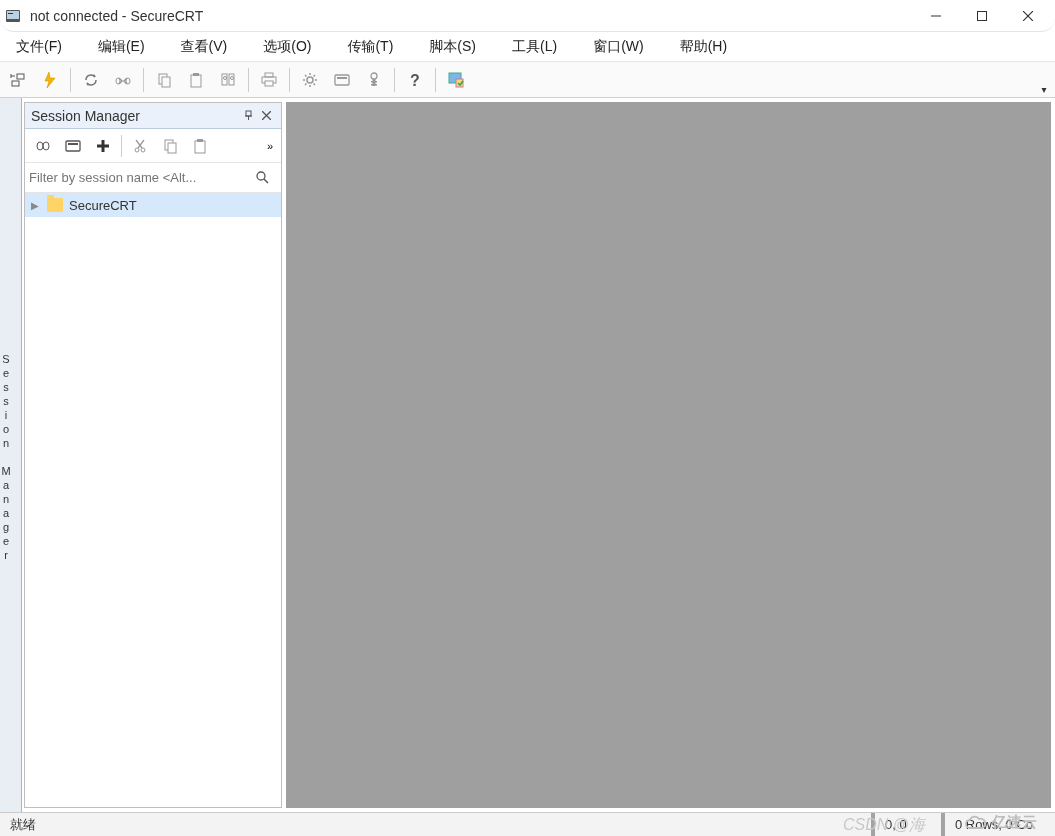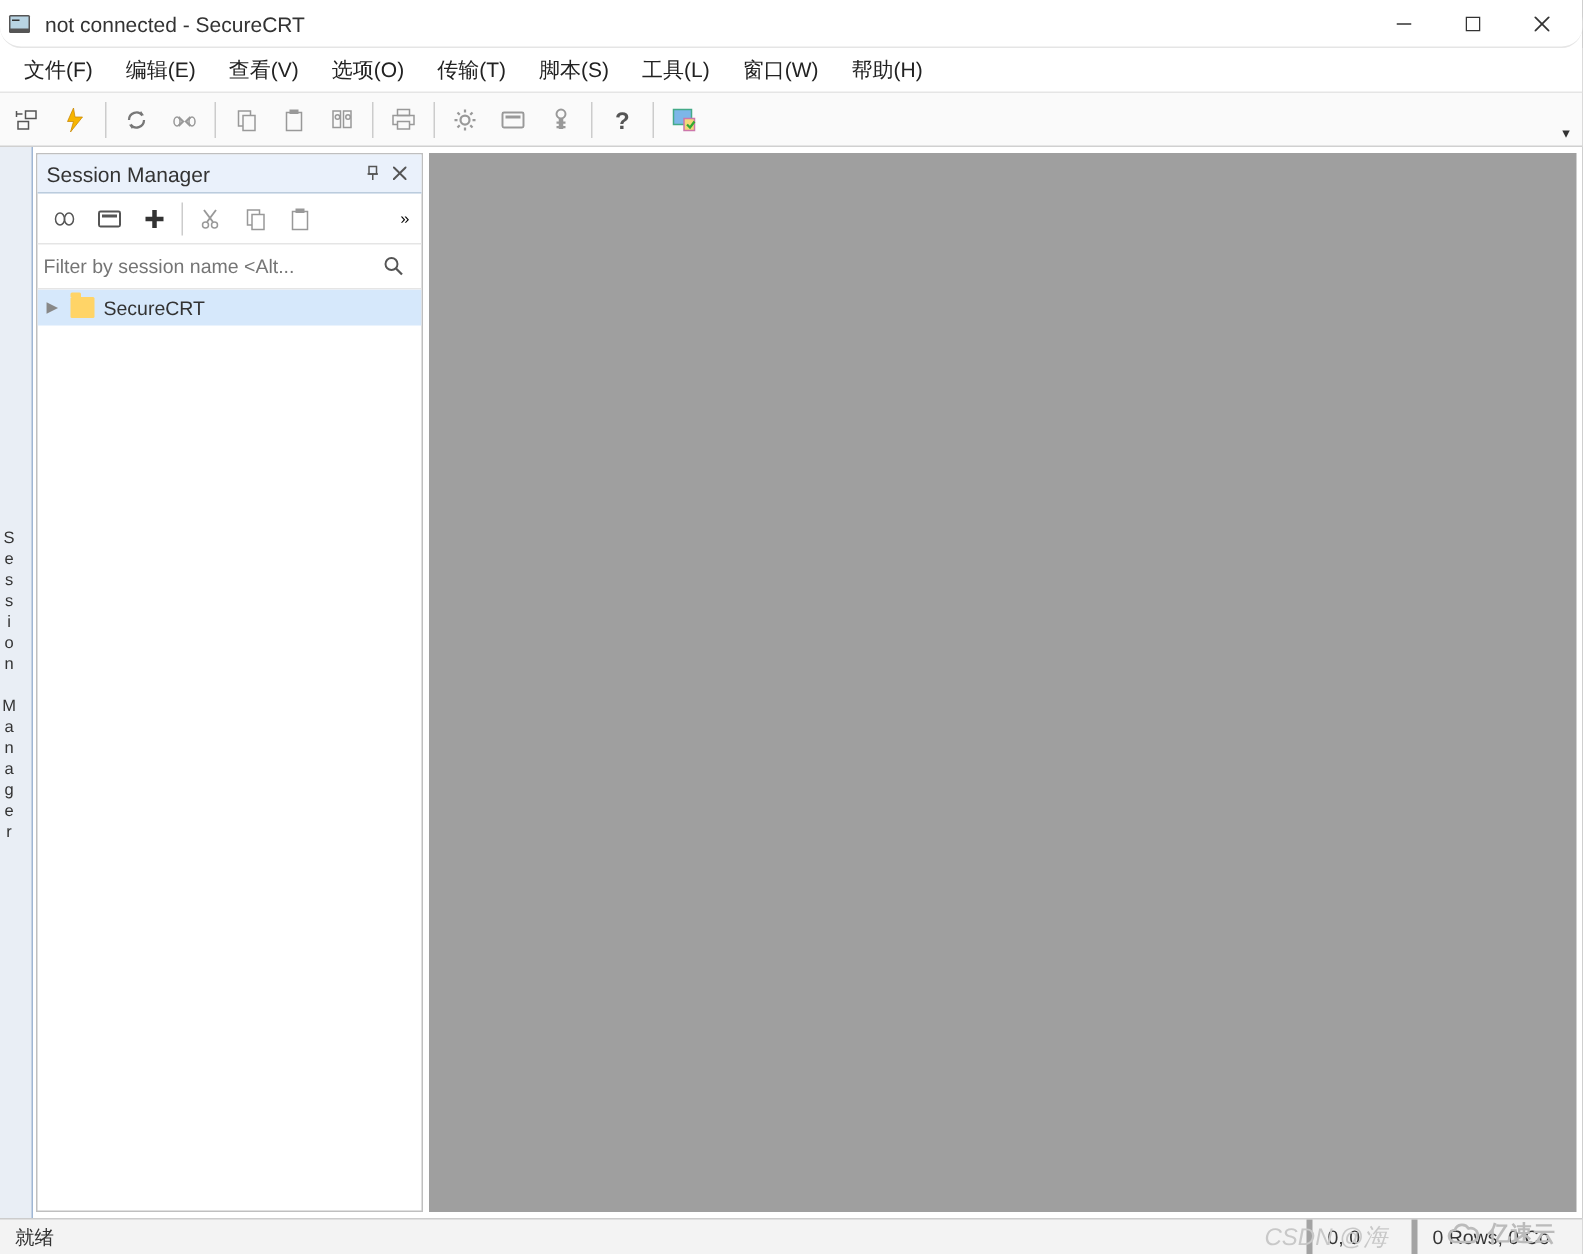--- a/index.html
+++ b/index.html
@@ -6,21 +6,21 @@
 body { width: 1055px; height: 836px; background: #fff; overflow: hidden; position: relative; }
 
 
 .titlebar { height: 32px; display: flex; align-items: center; padding: 0 4px; background: #fff; border-bottom: 1px solid #e5e5e5; border-radius: 14px; }
 .titlebar .app-icon { width: 18px; height: 18px; margin-right: 8px; display:flex; align-items:center; justify-content:center; }
 .titlebar .title { font-size: 14px; color: #333; flex: 1; }
 .win-controls { display: flex; }
 .win-btn { width: 46px; height: 32px; display:flex; align-items:center; justify-content:center; font-size:12px; color:#333; cursor:pointer; }
 
 
-.menubar { height: 30px; display:flex; align-items:center; padding: 0 6px; gap:2px; background:#fff; border-bottom:1px solid #e5e5e5;text-align:center;}
+.menubar { height: 30px; display:flex; align-items:center; padding: 0 6px; gap:16px; background:#fff; border-bottom:1px solid #e5e5e5;text-align:center;}
 .menu-item { padding:4px 10px; font-size:14px; color:#222; cursor:pointer; }
 
 
 .toolbar { height: 36px; display:flex; align-items:center; padding:0 4px; gap:4px; background:#fafafa; border-bottom:1px solid #d0d0d0;}
 .tb-btn { width:28px; height:28px; display:flex; align-items:center; justify-content:center; cursor:pointer; color:#555; border-radius:2px;}
 .tb-sep { width:1px; height:24px; background:#ccc; margin:0 2px;}
 .host-input { flex:0 0 170px; height:24px; border:none; background:transparent; color:#999; font-size:14px; padding:0 6px; outline:none;}
 .tb-spacer { flex:1; }
 .overflow-arrow { width:14px; text-align:center; color:#333; font-size:10px; cursor:pointer; align-self:flex-end; margin-bottom:2px;}
 

